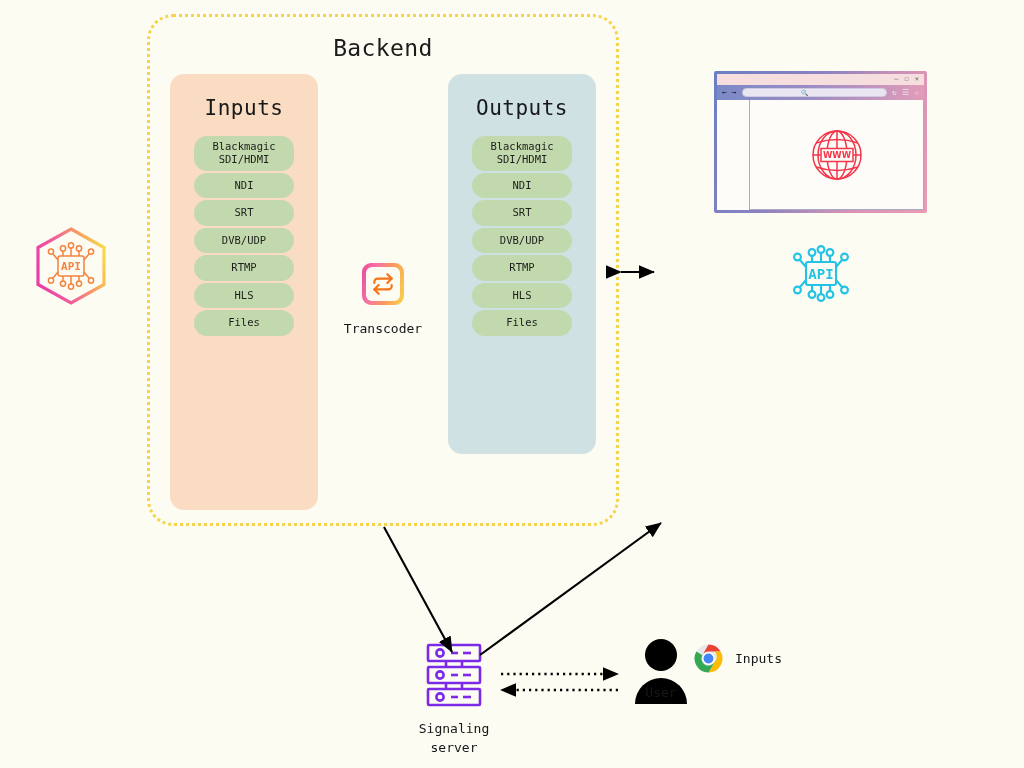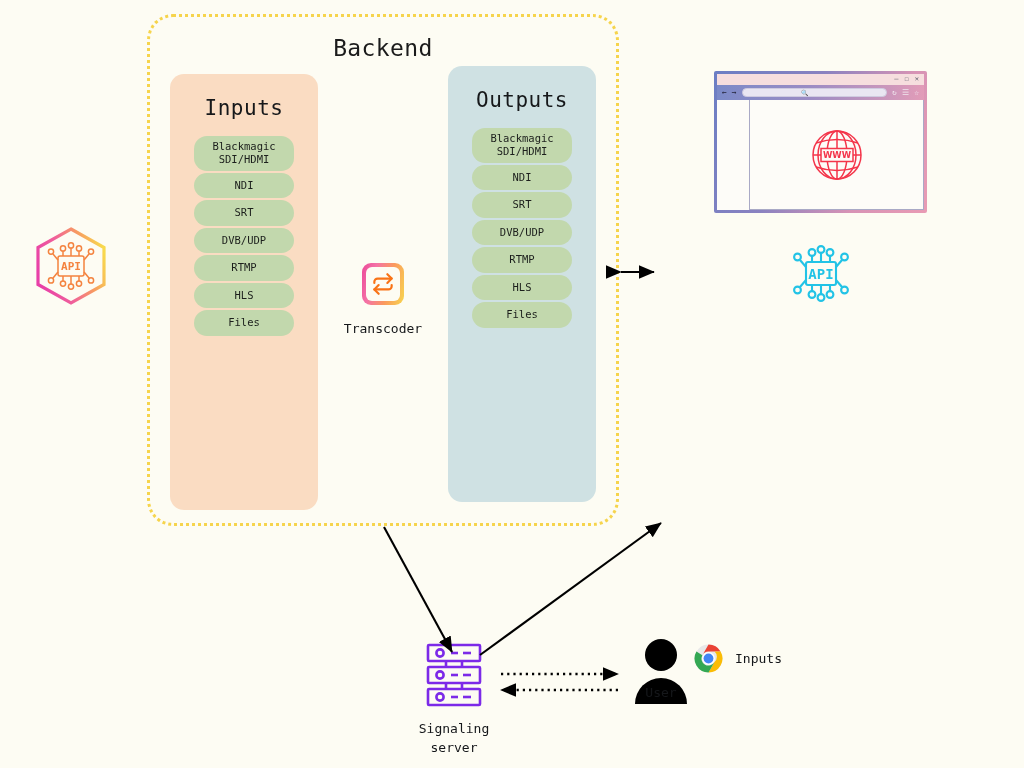--- a/index.html
+++ b/index.html
@@ -171,21 +171,21 @@
       <span>RTMP</span>
     </div>
     <div class="chip">
       <span>HLS</span>
     </div>
     <div class="chip">
       <span>Files</span>
     </div>
   </div>
 
-  <div class="io-panel" style="left:448px; top:66px; width:148px; height:436px; background:#cfe1e3;">
+  <div class="io-panel" style="left:448px; top:74px; width:148px; height:380px; background:#cfe1e3;">
     <div class="io-title">Outputs</div>
     <div class="chip tall">
       <span style="white-space:pre-line;">Blackmagic
 SDI/HDMI</span>
     </div>
     <div class="chip">
       <span>NDI</span>
     </div>
     <div class="chip">
       <span>SRT</span>

